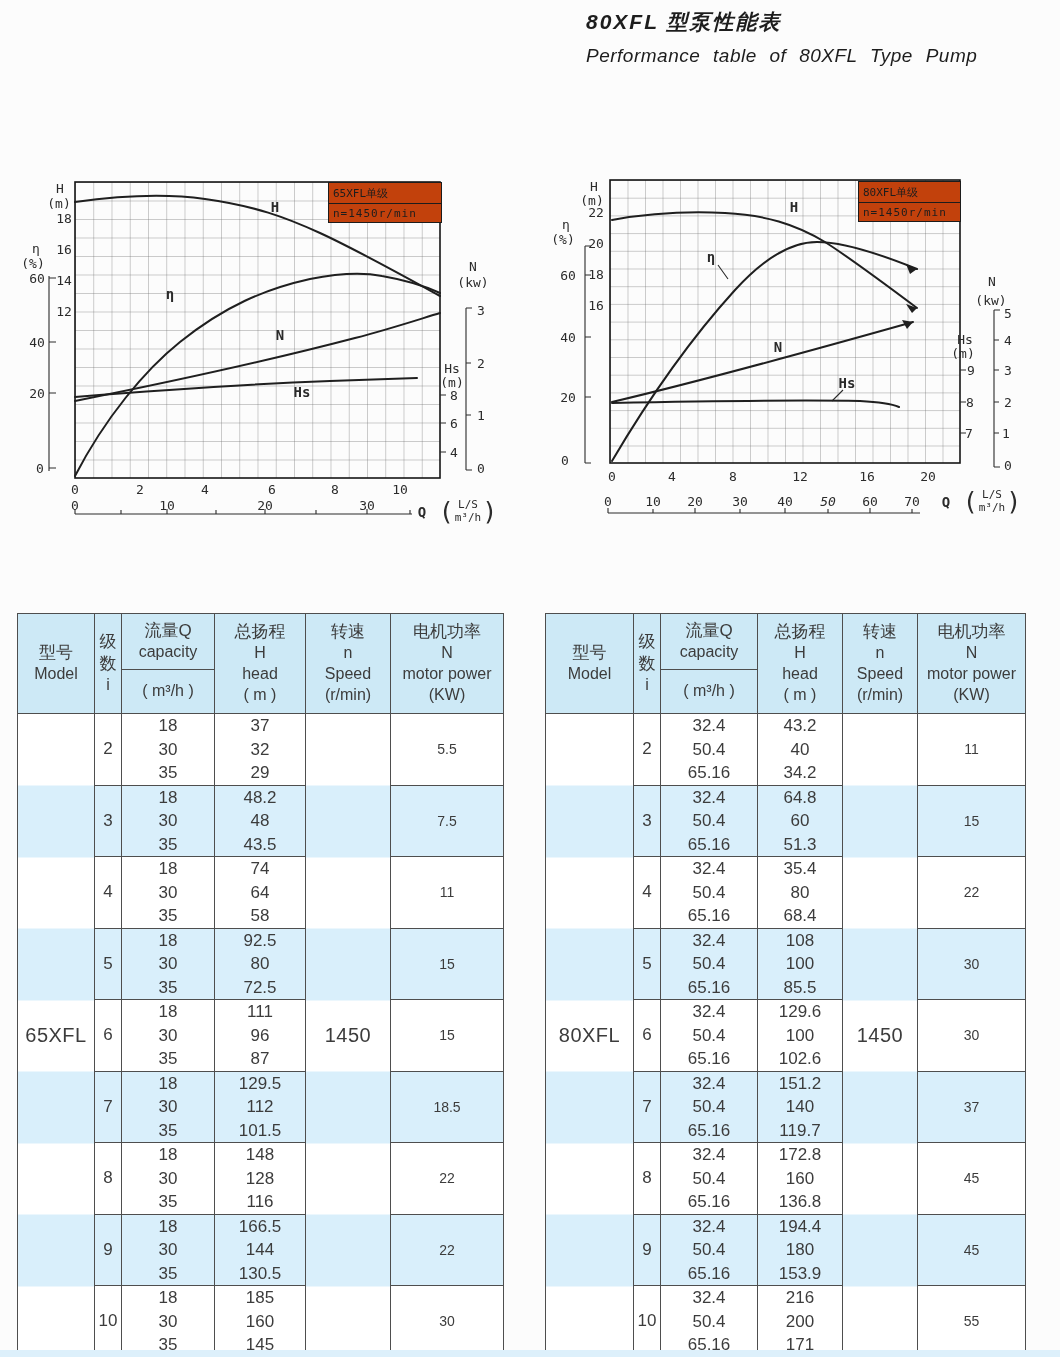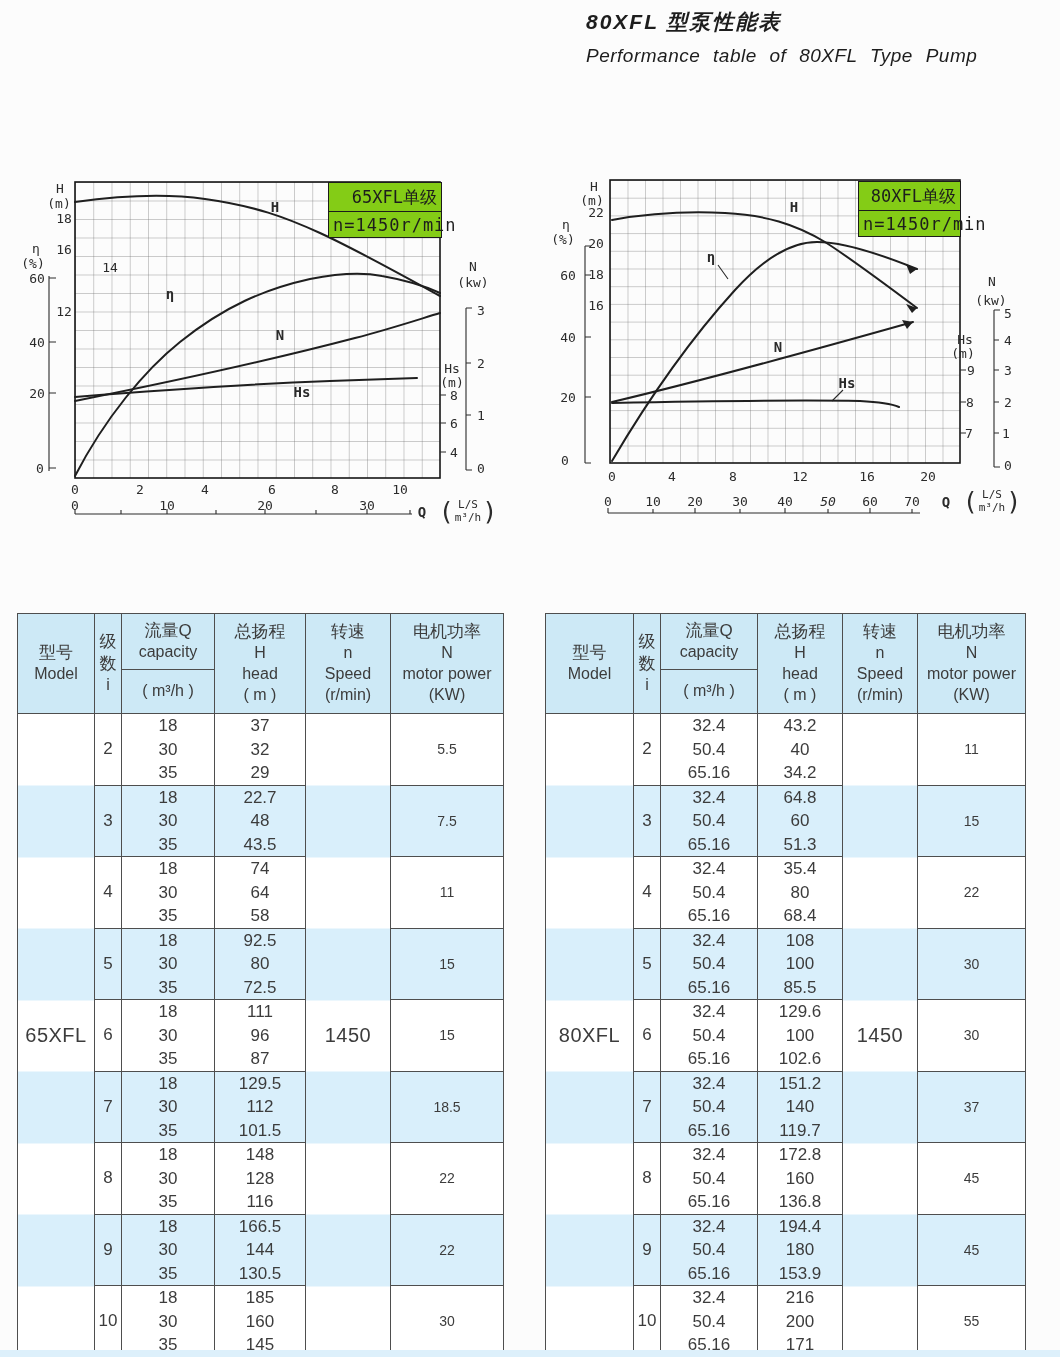--- a/index.html
+++ b/index.html
@@ -10,22 +10,22 @@
   .title-block { position:absolute; color:#1d1d1d; }
   .title-zh { font-size:21px; font-weight:600; letter-spacing:2px; }
   .title-en { font-size:19px; margin-top:9px; word-spacing:7px; letter-spacing:0.5px; font-weight:500; }
 
   
   .chart { position:absolute; }
   .chart svg { position:absolute; left:0; top:0; }
   .cl { position:absolute; transform:translate(-50%,-50%); font-family:"DejaVu Sans Mono", monospace;
         font-size:13px; color:#2b2b2b; white-space:nowrap; line-height:1; }
   .clb { font-size:14px; font-weight:bold; }
-  .infobox { position:absolute; border:1.5px solid #1c1c1c; background:#84cc16; text-align:right;
-             font-family:"DejaVu Sans Mono", monospace; font-size:17px; color:#1d1d1d; }
+  .infobox { position:absolute; border:1.5px solid #1c1c1c; background:#c2410c; text-align:left;
+             font-family:"DejaVu Sans Mono", monospace; font-size:11px; color:#1d1d1d; }
   .infobox .r1 { border-bottom:1.2px solid #1c1c1c; padding:3px 4px 2px; }
   .infobox .r2 { padding:3px 4px 2px; letter-spacing:1px; }
   .qwrap { display:inline-flex; align-items:center; gap:1px; }
   .paren { font-size:25px; font-weight:300; }
   .qstack { display:inline-flex; flex-direction:column; font-size:11px; line-height:1.15; text-align:center; }
 
   
   table.perf { position:absolute; border-collapse:collapse; table-layout:fixed; background:#fff;
                color:#3c3c3c; }
   table.perf th, table.perf td { border:1px solid #4e4e4e; text-align:center; vertical-align:middle; padding:0; }
@@ -76,21 +76,21 @@
         <path d="M65,326 C95,268 135,220 170,192 C215,156 255,139 300,129 C330,123 352,122 372,126 C395,130 415,136 430,143"></path>
         <path d="M65,251 C160,232 265,209 345,188 C380,179 410,169 430,163"></path>
         <path d="M65,247 C150,240 240,234 320,231 C355,230 385,229 407,228"></path>
       </g>
     </svg>
 
     <span class="cl" style="left:50px;top:38px;">H</span>
     <span class="cl" style="left:49px;top:53px;">(m)</span>
     <span class="cl" style="left:54px;top:68px;">18</span>
     <span class="cl" style="left:54px;top:99px;">16</span>
-    <span class="cl" style="left:54px;top:117px;margin-left:46px;">14</span>
+    <span class="cl" style="left:54px;top:130px;">14</span>
     <span class="cl" style="left:54px;top:161px;">12</span>
     <span class="cl" style="left:26px;top:98px;">η</span>
     <span class="cl" style="left:23px;top:113px;">(%)</span>
     <span class="cl" style="left:27px;top:128px;">60</span>
     <span class="cl" style="left:27px;top:192px;">40</span>
     <span class="cl" style="left:27px;top:243px;">20</span>
     <span class="cl" style="left:30px;top:318px;">0</span>
 
     <span class="cl" style="left:463px;top:116px;">N</span>
     <span class="cl" style="left:463px;top:132px;">(kw)</span>
@@ -288,21 +288,21 @@
           <td class="power">5.5</td>
         </tr>
         <tr class="alt">
           <td class="stage">3</td>
           <td class="vals">
             <div>18</div>
             <div>30</div>
             <div>35</div>
           </td>
           <td class="vals">
-            <div>22.7</div>
+            <div>48.2</div>
             <div>48</div>
             <div>43.5</div>
           </td>
           <td class="power">7.5</td>
         </tr>
         <tr>
           <td class="stage">4</td>
           <td class="vals">
             <div>18</div>
             <div>30</div>

